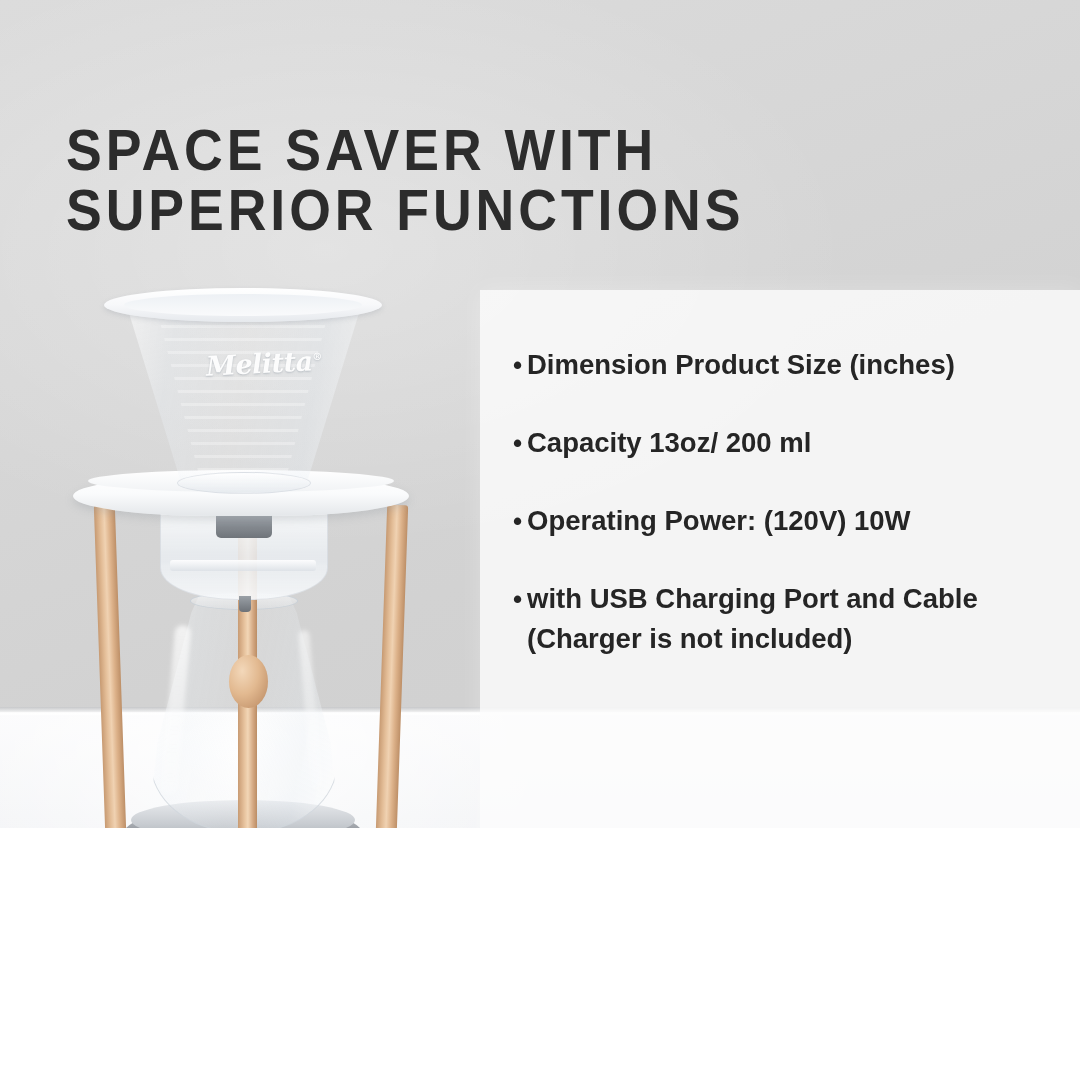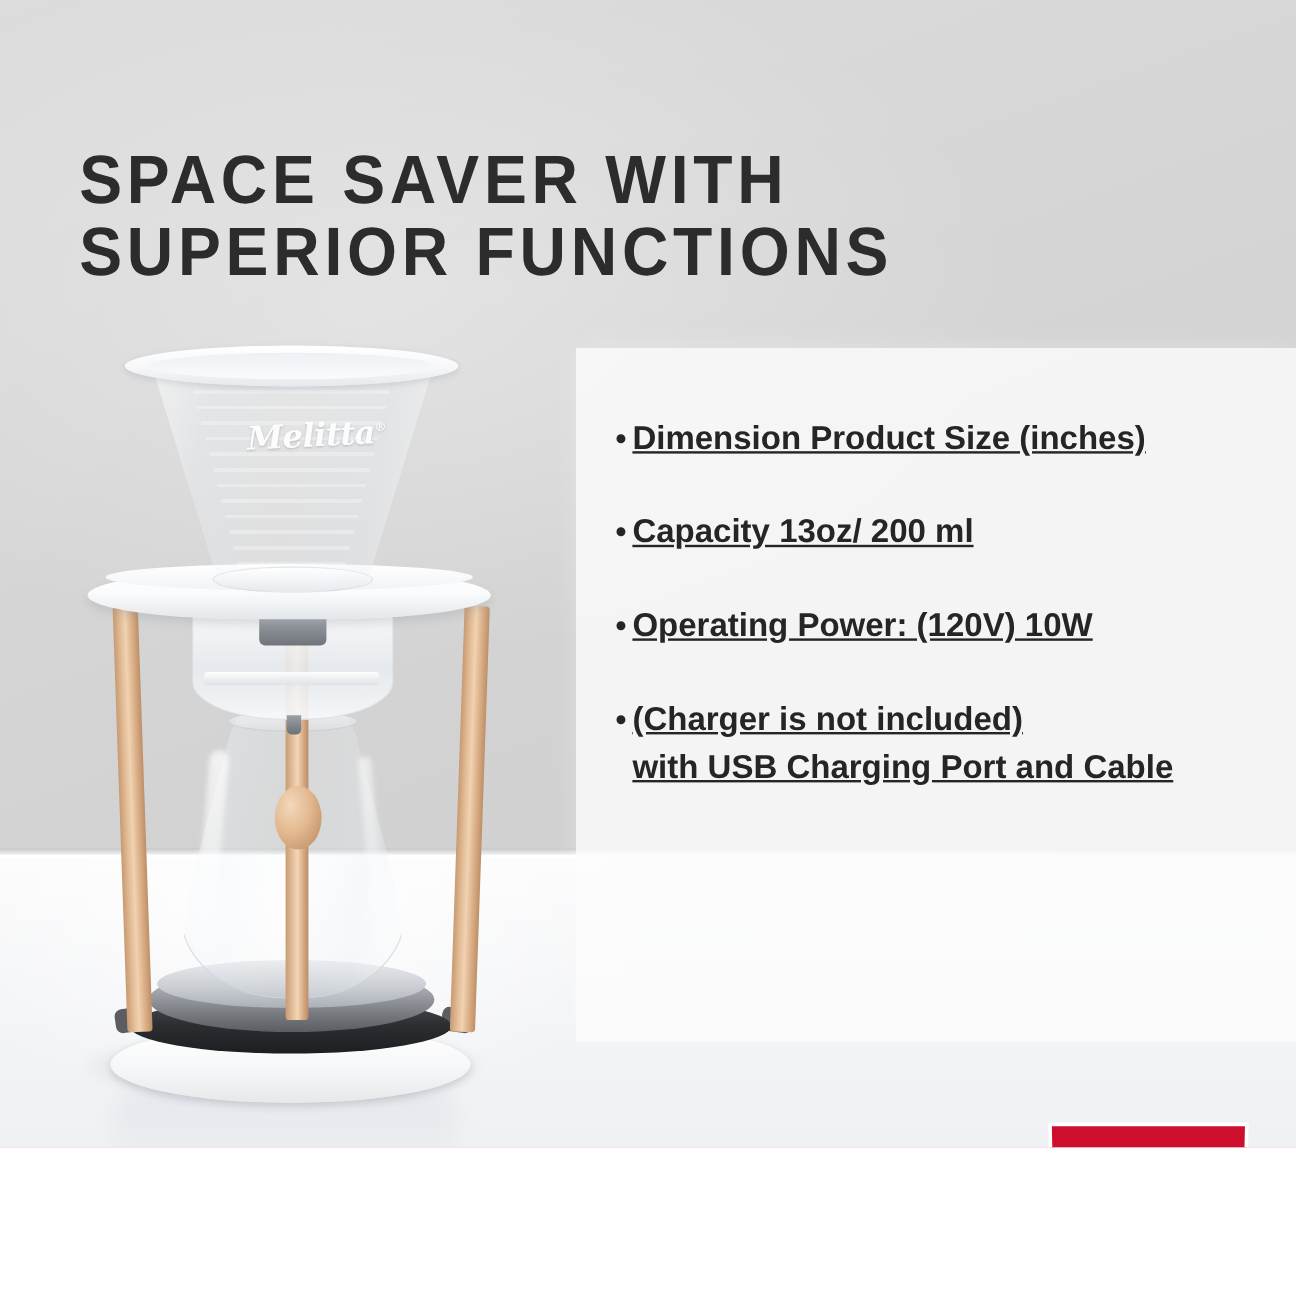--- a/index.html
+++ b/index.html
@@ -9,22 +9,22 @@
   body {
     width: 1080px;
     height: 1080px;
     overflow: hidden;
     font-family: "Liberation Sans", sans-serif;
   }
 
   #poster {
     position: relative;
     width: 1080px;
-    height: 956px;
-    background: #ec4899;
+    height: 828px;
+    background: #3b82f6;
     overflow: hidden;
   }
 
   
   .wall {
     position: absolute;
     left: 0; top: 0;
     width: 1080px; height: 712px;
     background: linear-gradient(160deg, #dcdcdc 0%, #d7d7d7 35%, #d2d2d2 68%, #cfcfcf 100%);
   }
@@ -93,21 +93,21 @@
   }
   .spec-item { display: flex; margin-bottom: 38px; }
   .spec-item:last-child { margin-bottom: 0; }
   .spec-bullet {
     flex: 0 0 auto;
     width: 14px;
     font-size: 26px;
     line-height: 40px;
     color: #252525;
   }
-  .spec-text { flex: 1 1 auto; text-decoration: underline; }
+  .spec-text { flex: 1 1 auto; }
   .spec-text .ln { display: block; white-space: nowrap; }
 
   
   .product { position: absolute; left: 0; top: 0; width: 480px; height: 1000px; }
 
   .prod-shadow {
     position: absolute;
     left: 70px; top: 862px;
     width: 330px; height: 54px;
     background: radial-gradient(ellipse at center, rgba(150,155,165,0.42) 0%, rgba(150,155,165,0.16) 52%, rgba(150,155,165,0) 76%);
@@ -439,22 +439,22 @@
     <li class="spec-item">
       <span class="spec-bullet">•</span>
       <span class="spec-text">
         <span class="ln">Operating Power: (120V) 10W</span>
       </span>
     </li>
 
     <li class="spec-item">
       <span class="spec-bullet">•</span>
       <span class="spec-text">
+        <span class="ln">with USB Charging Port and Cable</span>
         <span class="ln">(Charger is not included)</span>
-        <span class="ln">with USB Charging Port and Cable</span>
       </span>
     </li>
 
   </ul>
 
   <div class="brand-logo">
     <svg viewBox="0 0 170 108" xmlns="http://www.w3.org/2000/svg">
       <path d="M3 4 L167 4 L165 92 C130 80 40 80 5 96 Z" fill="#CE0E2D" stroke="#ffffff" stroke-width="3"></path>
     </svg>
     <div class="brand-wordmark">

